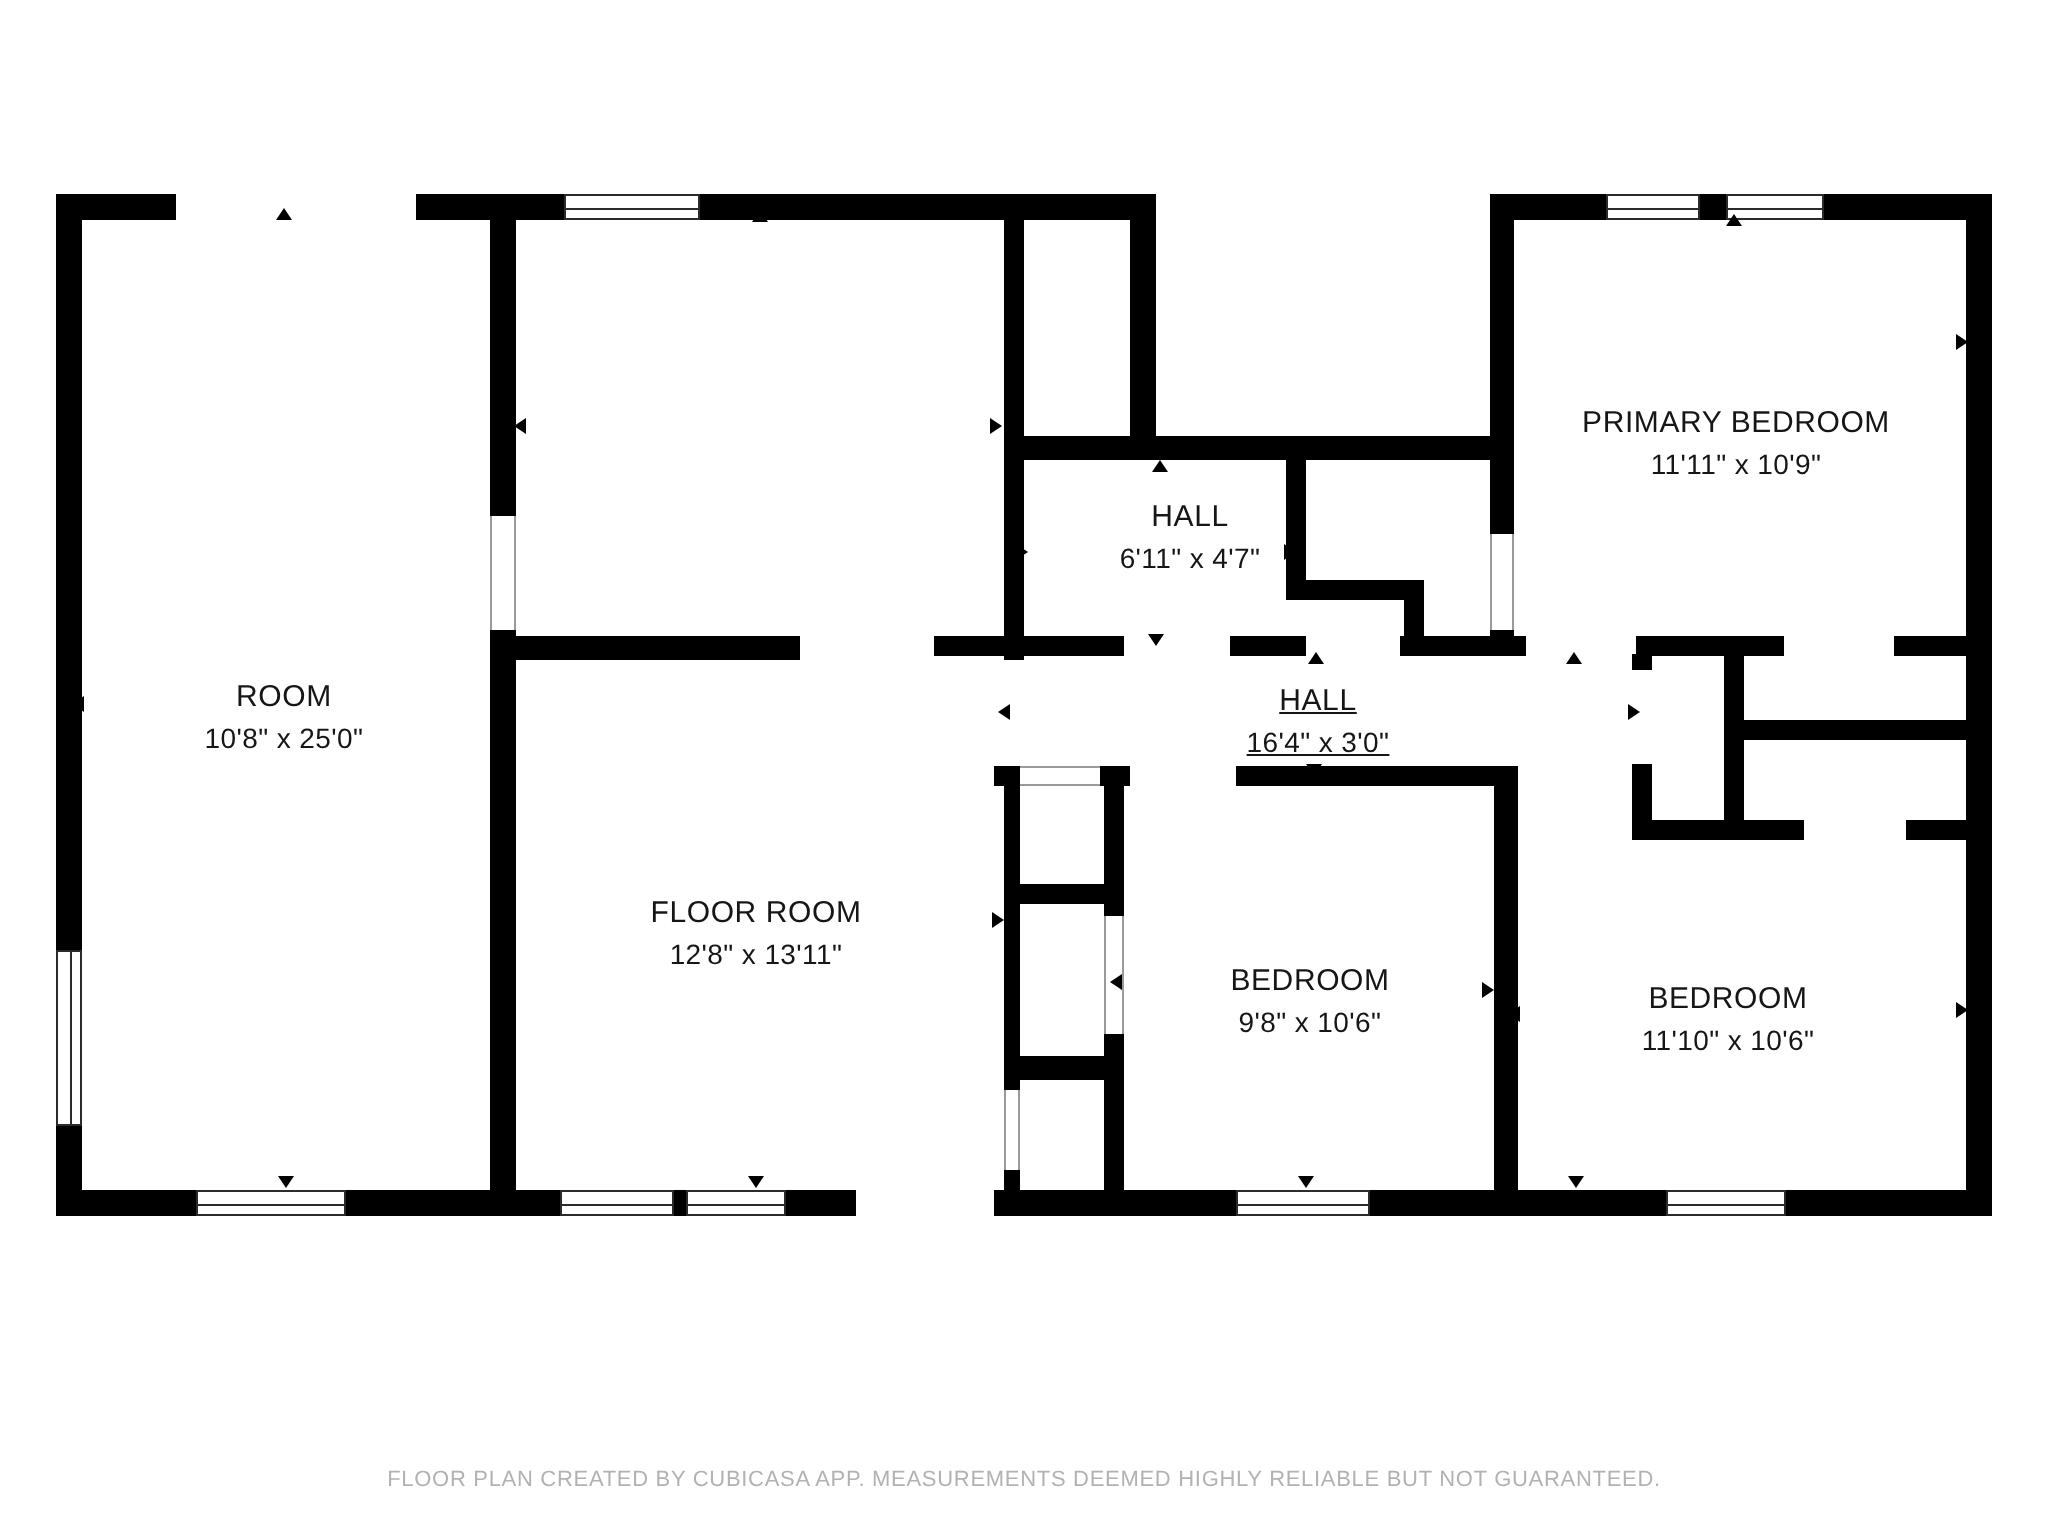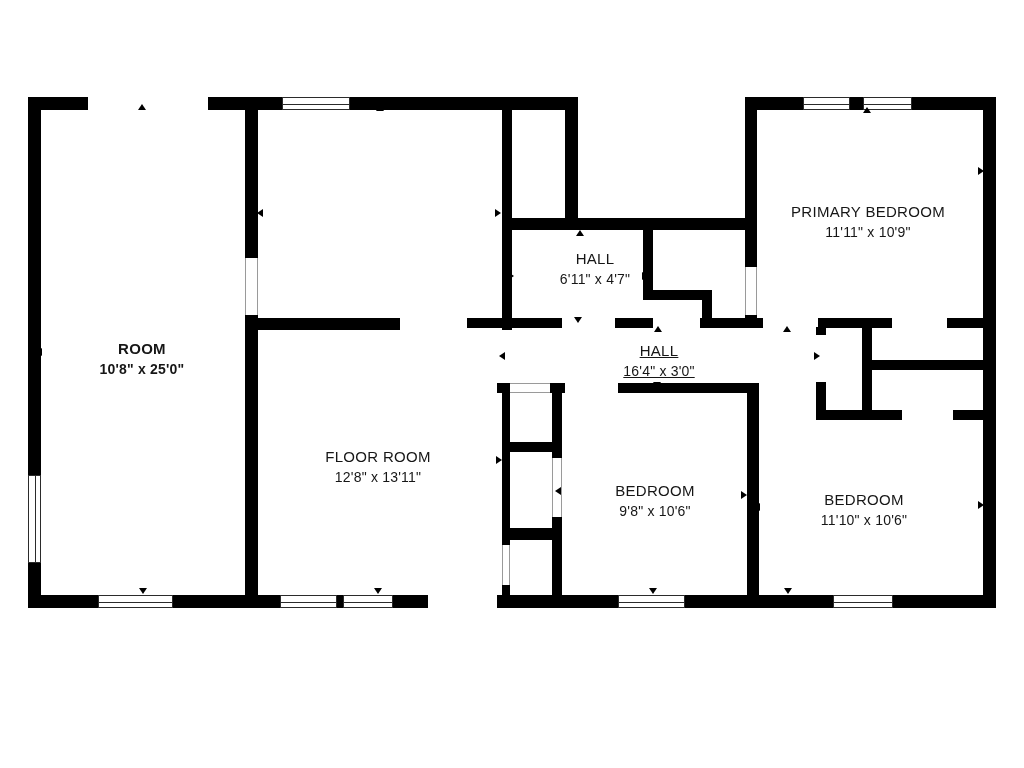--- a/index.html
+++ b/index.html
@@ -129,21 +129,21 @@
       <div class="marker down" style="left: 653px; top: 382px;"></div>
       <div class="marker right" style="left: 496px; top: 456px;"></div>
       <div class="marker left" style="left: 555px; top: 487px;"></div>
       <div class="marker right" style="left: 741px; top: 491px;"></div>
       <div class="marker left" style="left: 754px; top: 503px;"></div>
       <div class="marker right" style="left: 978px; top: 501px;"></div>
       <div class="marker down" style="left: 139px; top: 588px;"></div>
       <div class="marker down" style="left: 374px; top: 588px;"></div>
       <div class="marker down" style="left: 649px; top: 588px;"></div>
       <div class="marker down" style="left: 784px; top: 588px;"></div>
-      <div class="room-label" style="left: 142px; top: 338px; font-weight: bold;">
+      <div class="room-label" style="left: 142px; top: 338px;">
         <span class="rname">ROOM</span>
         <span class="rdims">10'8" x 25'0"</span>
       </div>
       <div class="room-label" style="left: 595px; top: 248px;">
         <span class="rname">HALL</span>
         <span class="rdims">6'11" x 4'7"</span>
       </div>
       <div class="room-label" style="left: 868px; top: 201px;">
         <span class="rname">PRIMARY BEDROOM</span>
         <span class="rdims">11'11" x 10'9"</span>
@@ -158,13 +158,14 @@
       </div>
       <div class="room-label" style="left: 655px; top: 480px;">
         <span class="rname">BEDROOM</span>
         <span class="rdims">9'8" x 10'6"</span>
       </div>
       <div class="room-label" style="left: 864px; top: 489px;">
         <span class="rname">BEDROOM</span>
         <span class="rdims">11'10" x 10'6"</span>
       </div>
     </div>
+  <div id="footer-disclaimer">FLOOR PLAN CREATED BY CUBICASA APP. MEASUREMENTS DEEMED HIGHLY RELIABLE BUT NOT GUARANTEED.</div>
 </div>
 
 </body></html>

